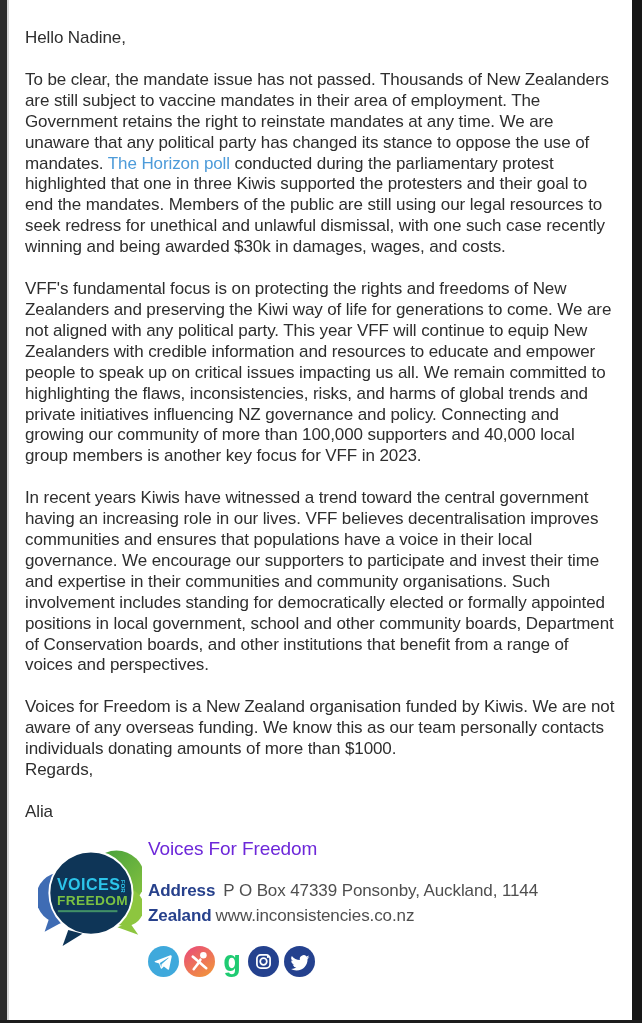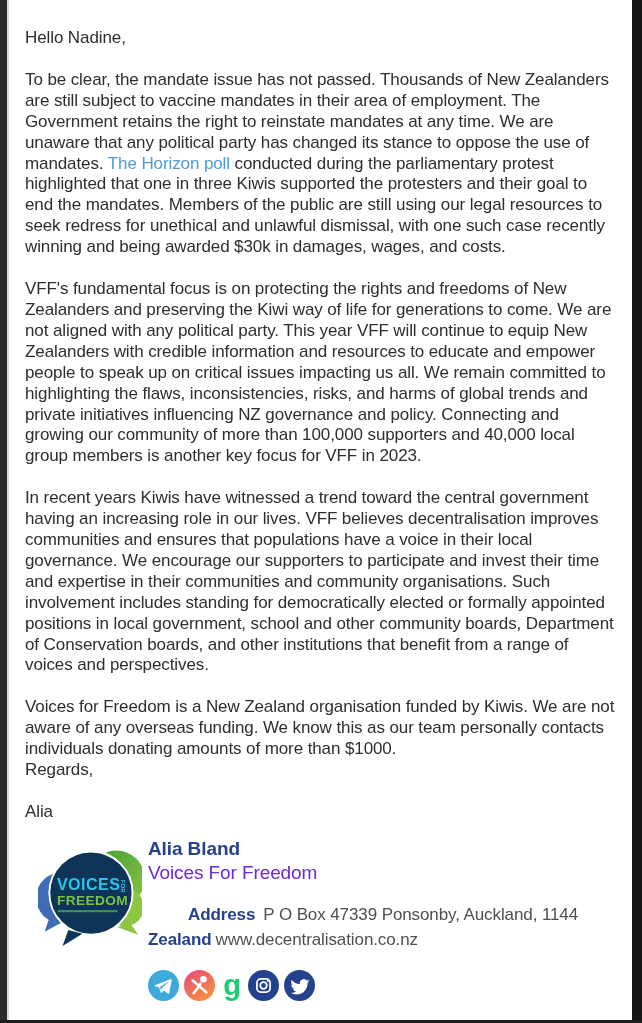--- a/index.html
+++ b/index.html
@@ -25,21 +25,21 @@
   
   .sig{display:flex;align-items:flex-start;margin-top:14px;margin-left:13px;}
   .sig-logo{width:104px;height:112px;flex:0 0 auto;margin-top:2px;}
   .sig-text{margin-left:6px;}
   .sig-name{font-weight:bold;color:#27418c;font-size:19px;line-height:24px;}
   .sig-title{font-weight:bold;color:#27418c;font-size:19px;line-height:24px;}
   .sig-company{color:#6d28d9;font-size:19px;line-height:24px;}
   .sig-fields{margin-top:17px;}
   .sig-row{font-size:17px;line-height:25.5px;color:#4f4f4f;}
   .sig-label{font-weight:bold;color:#27418c;}
-  .sig-label.addr{margin-right:8px;margin-left:40px;}
+  .sig-label.addr{margin-right:8px;}
   .sig-label.plain{margin-right:4px;}
   .social-row{margin-top:17px;display:flex;align-items:center;}
   .social-row .ic{width:31px;height:31px;margin-right:5px;display:block;}
   .gab-g{
     width:24px;height:31px;margin-right:4px;display:flex;align-items:center;justify-content:center;
     color:#1fcb72;font-weight:bold;font-size:29px;line-height:31px;
     font-family:"Liberation Sans",sans-serif;
   }
 </style>
 </head>
@@ -86,26 +86,25 @@
         <circle cx="56" cy="57" r="44" fill="#0e3557" stroke="#ffffff" stroke-width="2"></circle>
         <path d="M32 96 L26 113 L47 100 Z" fill="#0e3557"></path>
       </g>
       <text x="20" y="54" font-family="Liberation Sans, sans-serif" font-weight="bold" font-size="17" letter-spacing="0.5" fill="#2cc4ea">VOICES</text>
       <text font-family="Liberation Sans, sans-serif" font-weight="bold" font-size="6.5" fill="#2cc4ea" transform="rotate(90 88 43)" x="88" y="43">FOR</text>
       <text x="20" y="70" font-family="Liberation Sans, sans-serif" font-weight="bold" font-size="14.5" letter-spacing="0.4" fill="#7ac143">FREEDOM</text>
       <rect x="21" y="75" width="63" height="2.2" fill="#4aa06a" opacity="0.85"></rect>
     </svg>
 
     <div class="sig-text">
-      <div class="sig-name">Alia Bland</div>
       <div class="sig-company">Voices For Freedom</div>
 
       <div class="sig-fields">
         <div class="sig-row"><span class="sig-label addr">Address</span><span>P O Box 47339 Ponsonby, Auckland, 1144</span></div>
-        <div class="sig-row"><span class="sig-label plain">Zealand</span><span>www.decentralisation.co.nz</span></div>
+        <div class="sig-row"><span class="sig-label plain">Zealand</span><span>www.inconsistencies.co.nz</span></div>
       </div>
 
       <div class="social-row">
 
         <svg class="ic" viewBox="0 0 32 32">
           <circle cx="16" cy="16" r="16" fill="#3fa9dc"></circle>
           <path fill="#ffffff" d="M23.7 9.2 L7.6 15.4 c-1 .4-.95 1.05-.18 1.3 l4.05 1.27 1.55 4.8 c.18.5.34.7.7.7 .35 0 .51-.16.71-.36 l1.93-1.88 4.02 2.97 c.74.41 1.27.2 1.45-.68 l2.62-12.4 c.27-1.07-.4-1.56-1.1-1.26z M12.3 17.6 l8.5-5.4 c.4-.24.77-.11.47.16 l-7.28 6.58 -.28 3.0z"></path>
         </svg>
 
         <svg class="ic" viewBox="0 0 32 32">

